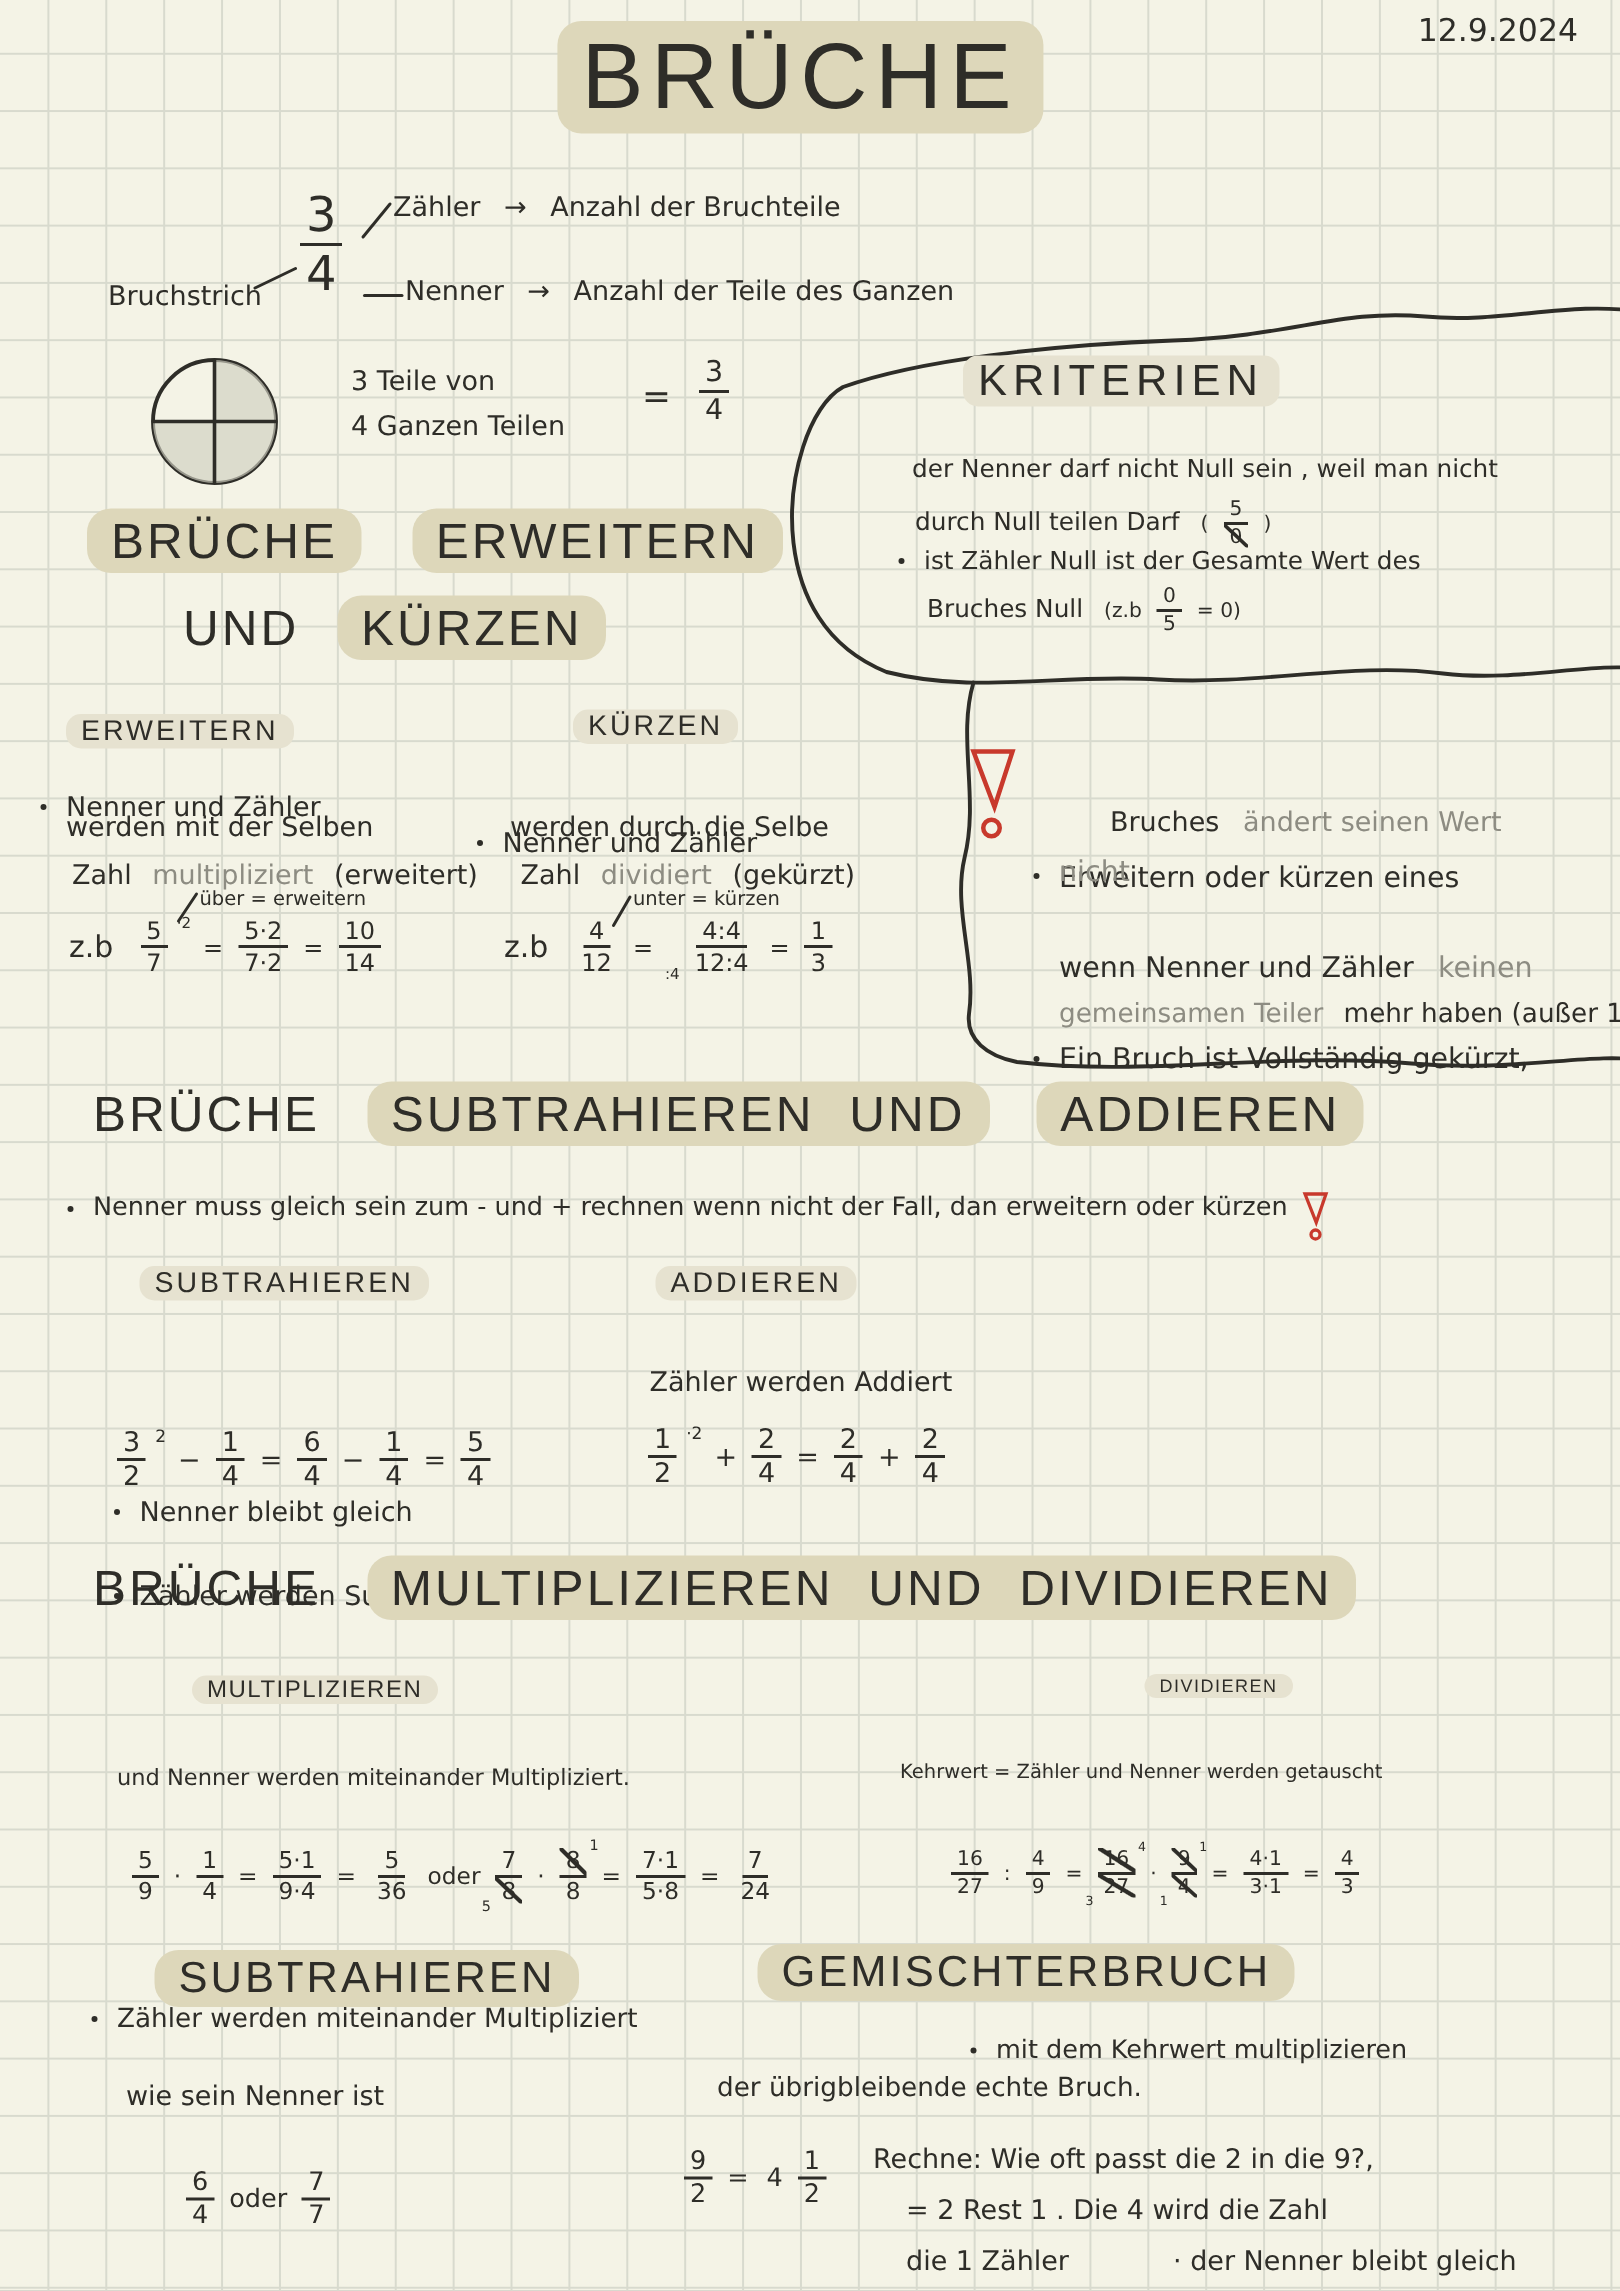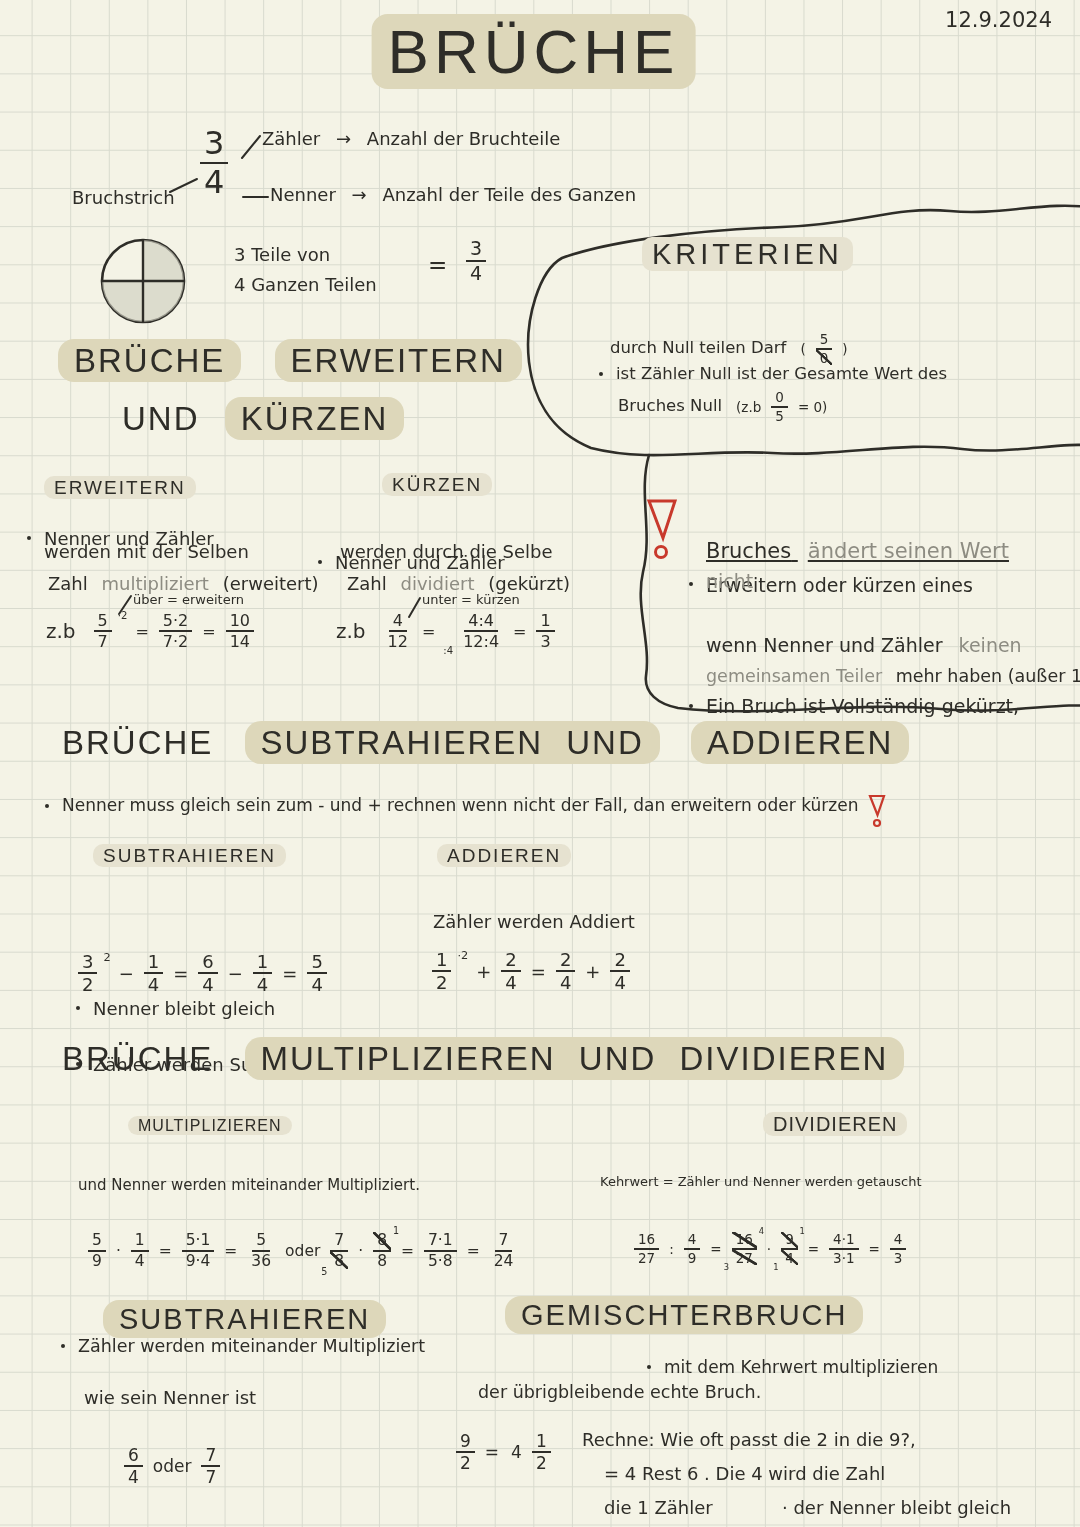--- a/index.html
+++ b/index.html
@@ -107,20 +107,21 @@
   <div class="abs" style="left:462px;top:238px;">
     <span class="frac" style="font-size:19px;">
       <span class="num">3</span>
       <span class="den">4</span>
     </span>
   </div>
 
   <div class="abs" style="left:642px;top:238px;">
     <span class="hl-soft head-font h2">KRITERIEN</span>
   </div>
+  <div class="abs small-line" style="left:608px;top:303px;">der Nenner darf nicht  Null sein , weil man nicht</div>
   <div class="abs small-line" style="left:610px;top:332px;">
     <span>durch Null teilen Darf</span><span class="math-inline">
         <span class="mtxt">(</span>
         <span class="frac">
           <span class="num">5</span>
           <span class="den strike">0</span>
         </span>
         <span class="mtxt">)</span>
       </span>
   </div>
@@ -207,21 +208,21 @@
           <span class="den">3</span>
         </span>
       </span>
   </div>
 
   <svg class="abs" style="left:641px;top:496px;" width="42" height="72" viewBox="0 0 42 72">
     <path d="M8 5 L34 5 L22 42 Z" fill="none" stroke="var(--red)" stroke-width="3"></path>
     <circle cx="20" cy="56" r="5.5" fill="none" stroke="var(--red)" stroke-width="3"></circle>
   </svg>
   <div class="abs body-line dotted" style="left:706px;top:505px;font-size:19px;">Erweitern oder kürzen eines</div>
-  <div class="abs body-line" style="left:706px;top:537px;font-size:21px;text-decoration:underline;">
+  <div class="abs body-line" style="left:740px;top:537px;font-size:18px;">
     <span>Bruches</span>
     <span class="gray" style="margin-left:10px;">ändert seinen Wert</span>
   </div>
   <div class="abs body-line gray" style="left:706px;top:569px;font-size:19px;">nicht</div>
   <div class="abs body-line dotted" style="left:706px;top:601px;font-size:19px;">Ein Bruch ist Vollständig gekürzt,</div>
   <div class="abs body-line" style="left:706px;top:633px;font-size:19px;">
     <span>wenn  Nenner und Zähler</span>
     <span class="gray" style="margin-left:10px;">keinen</span>
   </div>
   <div class="abs body-line" style="left:706px;top:665px;font-size:17.5px;">
@@ -351,21 +352,21 @@
         <span class="den">5·8</span>
       </span>
       <span class="mtxt">=</span>
       <span class="frac">
         <span class="num">7</span>
         <span class="den">24</span>
       </span>
     </div>
 
   <div class="abs" style="left:763px;top:1113px;">
-    <span class="hl-soft head-font" style="font-size:20px;letter-spacing:1px;">DIVIDIEREN</span>
+    <span class="hl-soft head-font" style="font-size:12px;letter-spacing:1px;">DIVIDIEREN</span>
   </div>
   <div class="abs body-line dotted" style="left:664px;top:1141px;font-size:17px;">mit dem Kehrwert multiplizieren</div>
   <div class="abs body-line" style="left:600px;top:1173px;font-size:13px;">Kehrwert = Zähler und Nenner werden getauscht</div>
   <div class="abs math-row" style="left:630px;top:1232px;font-size:13.5px;">
       <span class="frac">
         <span class="num">16</span>
         <span class="den">27</span>
       </span>
       <span class="mtxt">:</span>
       <span class="frac">
@@ -426,17 +427,17 @@
         <span class="den">2</span>
       </span>
       <span class="mtxt">=</span>
       <span class="mtxt">4</span>
       <span class="frac">
         <span class="num">1</span>
         <span class="den">2</span>
       </span>
     </div>
   <div class="abs body-line" style="left:582px;top:1428px;">Rechne: Wie oft passt die 2 in die 9?,</div>
-  <div class="abs body-line" style="left:604px;top:1462px;">= 4 Rest 6 . Die  4 wird die Zahl</div>
+  <div class="abs body-line" style="left:604px;top:1462px;">= 2 Rest 1 . Die  4 wird die Zahl</div>
   <div class="abs body-line" style="left:604px;top:1496px;">die 1 Zähler</div>
   <div class="abs body-line" style="left:782px;top:1496px;">· der Nenner bleibt gleich</div>
 
 </div>
 
 </body></html>

